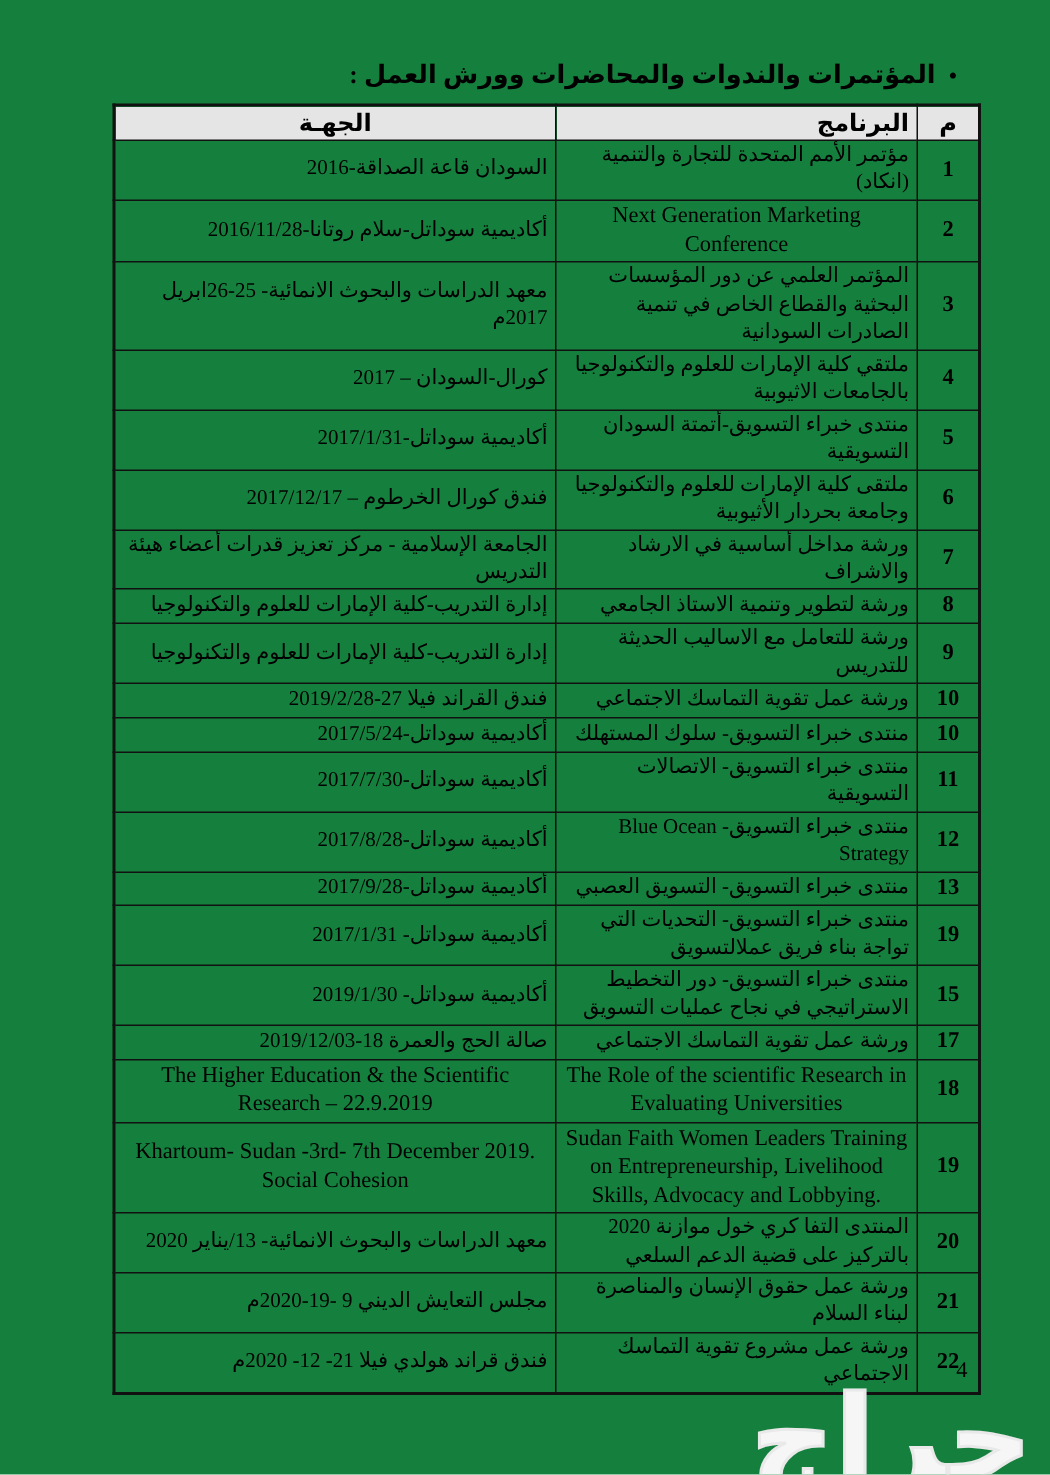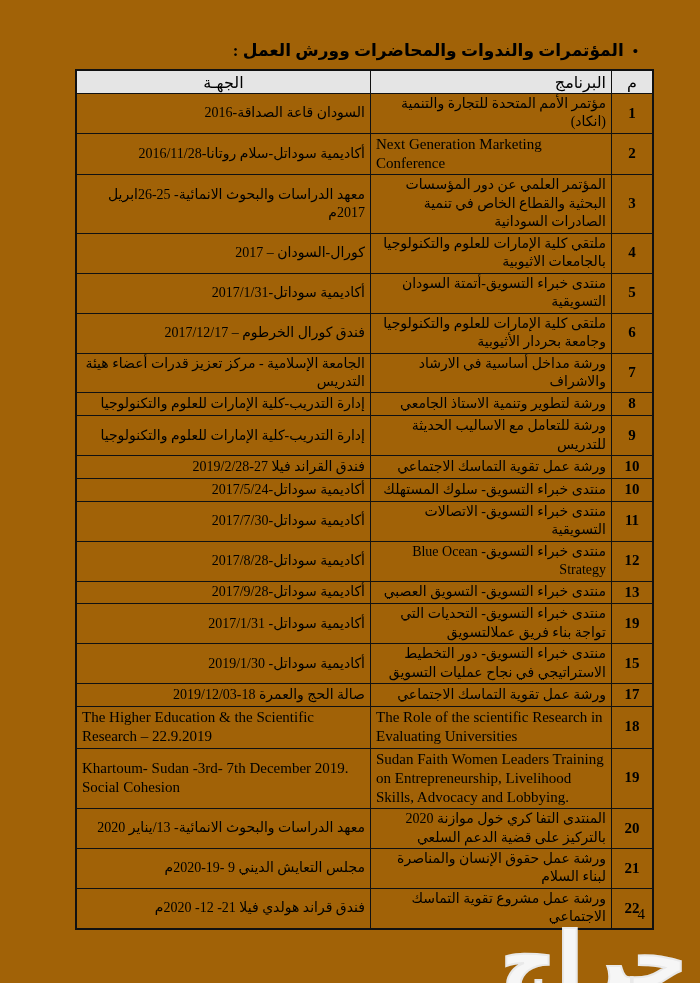--- a/index.html
+++ b/index.html
@@ -1,19 +1,19 @@
 <!DOCTYPE html>
 <html lang="ar"><head>
 <meta charset="utf-8">
 <style>
   html,body { margin:0; padding:0; background:#ffffff; }
   .page {
     position:relative;
     width:700px; height:983px;
-    background:#a16207;
+    background:#15803d;
     overflow:hidden;
     font-family:"Liberation Serif","DejaVu Sans",serif;
     color:#000;
   }
   .doc-title {
     position:absolute;
     top:40px; right:62px;
     direction:rtl;
     font-weight:bold;
     font-size:17px;
@@ -30,46 +30,46 @@
     table-layout:fixed;
   }
   .conf-table th, .conf-table td {
     border:1px solid #111;
     padding:1px 5px;
     vertical-align:middle;
     overflow:hidden;
   }
   .conf-table th {
     background:#e5e5e5;
-    font-weight:normal;
+    font-weight:bold;
     font-size:16px;
     height:20px;
   }
   th.num   { width:30px;  text-align:center; }
   th.program { width:230px; text-align:right;margin-top:39px; }
   th.entity  { width:283px; text-align:center; }
   td {
     font-size:14px;
     line-height:1.32;
   }
   td.num {
     text-align:center;
     font-weight:bold;
     font-size:15px;
     font-family:"Liberation Serif",serif;
   }
   td.program, td.entity { text-align:right; direction:rtl; }
   td.en {
     direction:ltr;
-    text-align:left;
+    text-align:center;
     font-size:15px;
     font-family:"Liberation Serif","DejaVu Sans",serif;
     line-height:1.28;
   }
-  td.center { direction:ltr; text-align:left; }
+  td.center { direction:ltr; text-align:center; }
   .page-number {
     position:absolute;
     top:906px; right:55px;
     font-size:15px;
     font-family:"Liberation Serif",serif;
   }
   .watermark {
     position:absolute;
     bottom:-22px; right:12px;
     direction:rtl;

